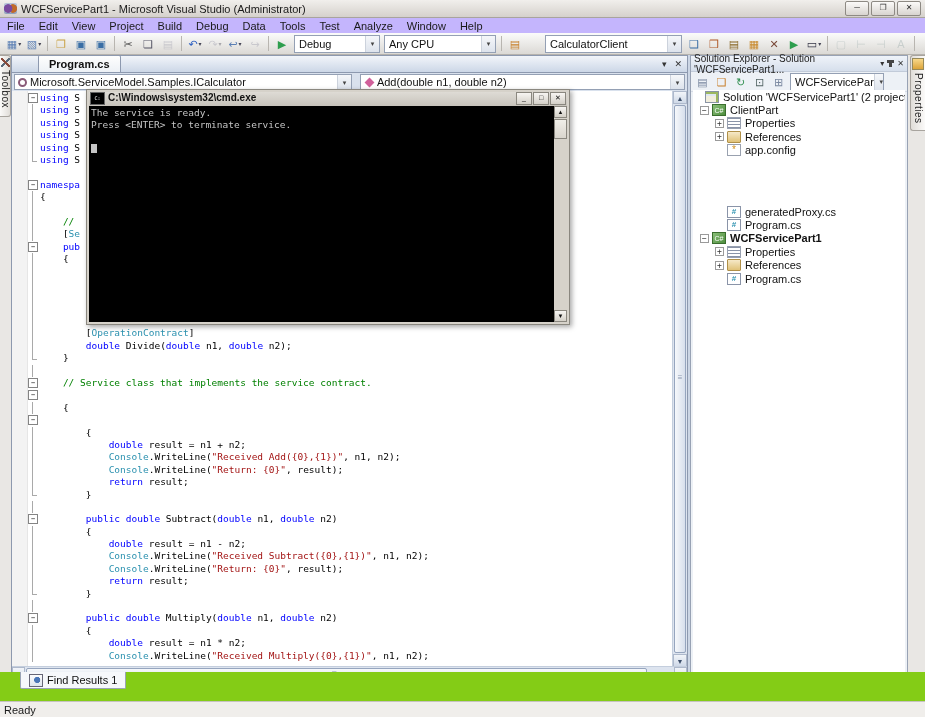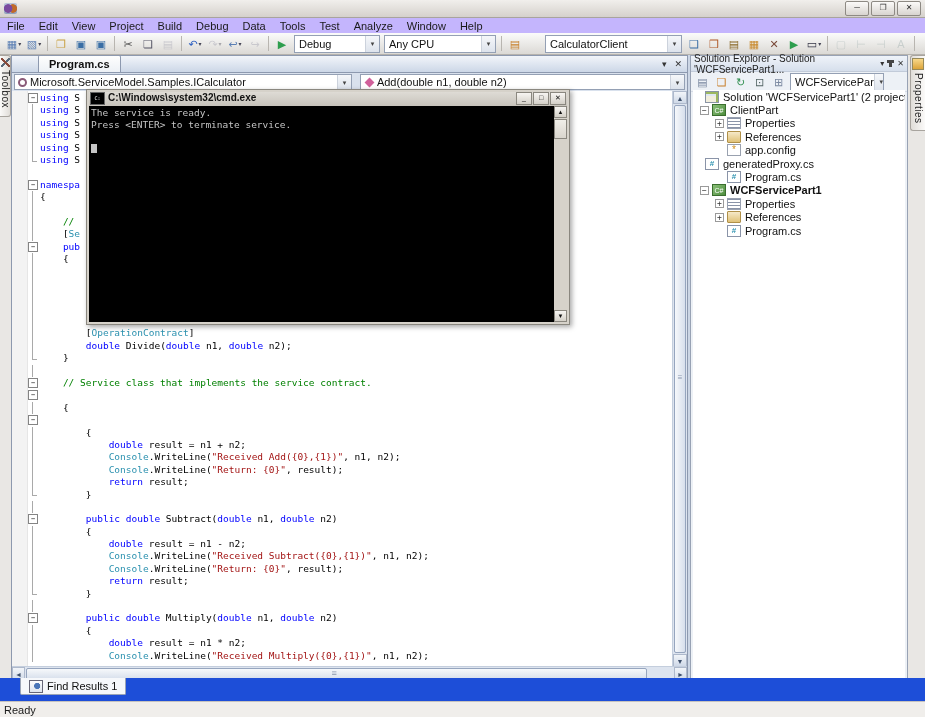--- a/index.html
+++ b/index.html
@@ -164,33 +164,34 @@
     background-image:repeating-linear-gradient(0deg,#8a94a8 0 1px,transparent 1px 3px)}
   .ti-references{background:linear-gradient(#f6e9c8,#e0c278);border:1px solid #b09048;border-radius:1px}
   .ti-config{background:#fff;border:1px solid #99a1af;color:#d09020;font-size:10px;line-height:10px;text-align:center}
   .ti-config::after{content:'*'}
   .ti-csfile{background:#fff;border:1px solid #8a94a8;color:#2b91af;font-weight:bold;font-size:8px;line-height:10px;text-align:center}
   .ti-csfile::after{content:'#'}
   .tree-label{color:#111}
   .tree-label.bold{font-weight:bold}
 
   
-  .bottomstrip{position:absolute;left:0;right:0;bottom:15px;height:24px;background:#1d4ed8}
+  .bottomstrip{position:absolute;left:0;right:0;bottom:15px;height:30px;background:#84cc16}
   .fr-tab{position:absolute;left:20px;top:0;height:16px;display:flex;align-items:center;padding:0 8px;
     background:#f6f8fb;border:1px solid #9aa4b6;border-top:none;border-radius:0 0 2px 2px}
   .fr-icon{width:12px;height:11px;margin-right:4px;flex:none;border:1px solid #667;background:
     radial-gradient(circle at 60% 45%,#4a76b8 0 30%,transparent 36%),linear-gradient(#fdfdfd,#dde4ee)}
   .statusbar{position:absolute;left:0;right:0;bottom:0;height:15px;background:#f0eeeb;
     border-top:1px solid #c6c3bf;display:flex;align-items:center;padding-left:4px;color:#1a1a1a}
 </style>
 </head>
 <body>
 
 <div class="titlebar">
   <span class="vs-logo"></span>
+  <span class="title-text">WCFServicePart1 - Microsoft Visual Studio (Administrator)</span>
   <span class="win-btns">
     <span class="win-btn glyph-min"></span>
     <span class="win-btn glyph-restore"></span>
     <span class="win-btn glyph-close"></span>
   </span>
 </div>
 
 <div class="menubar">
     <span class="menu-item">File</span>
     <span class="menu-item">Edit</span>
@@ -625,21 +626,21 @@
       <div class="tree-row" style="padding-left: 22px;">
         <span class="exp">+</span>
         <span class="ticon ti-references"></span>
         <span class="tree-label">References</span>
       </div>
       <div class="tree-row" style="padding-left: 22px;">
         <span class="exp-sp"></span>
         <span class="ticon ti-config"></span>
         <span class="tree-label">app.config</span>
       </div>
-      <div class="tree-row" style="">
+      <div class="tree-row" style="padding-left: 22px; margin-top: 48px;">
         <span class="exp-sp"></span>
         <span class="ticon ti-csfile"></span>
         <span class="tree-label">generatedProxy.cs</span>
       </div>
       <div class="tree-row" style="padding-left: 22px;">
         <span class="exp-sp"></span>
         <span class="ticon ti-csfile"></span>
         <span class="tree-label">Program.cs</span>
       </div>
       <div class="tree-row" style="padding-left: 7px;">

